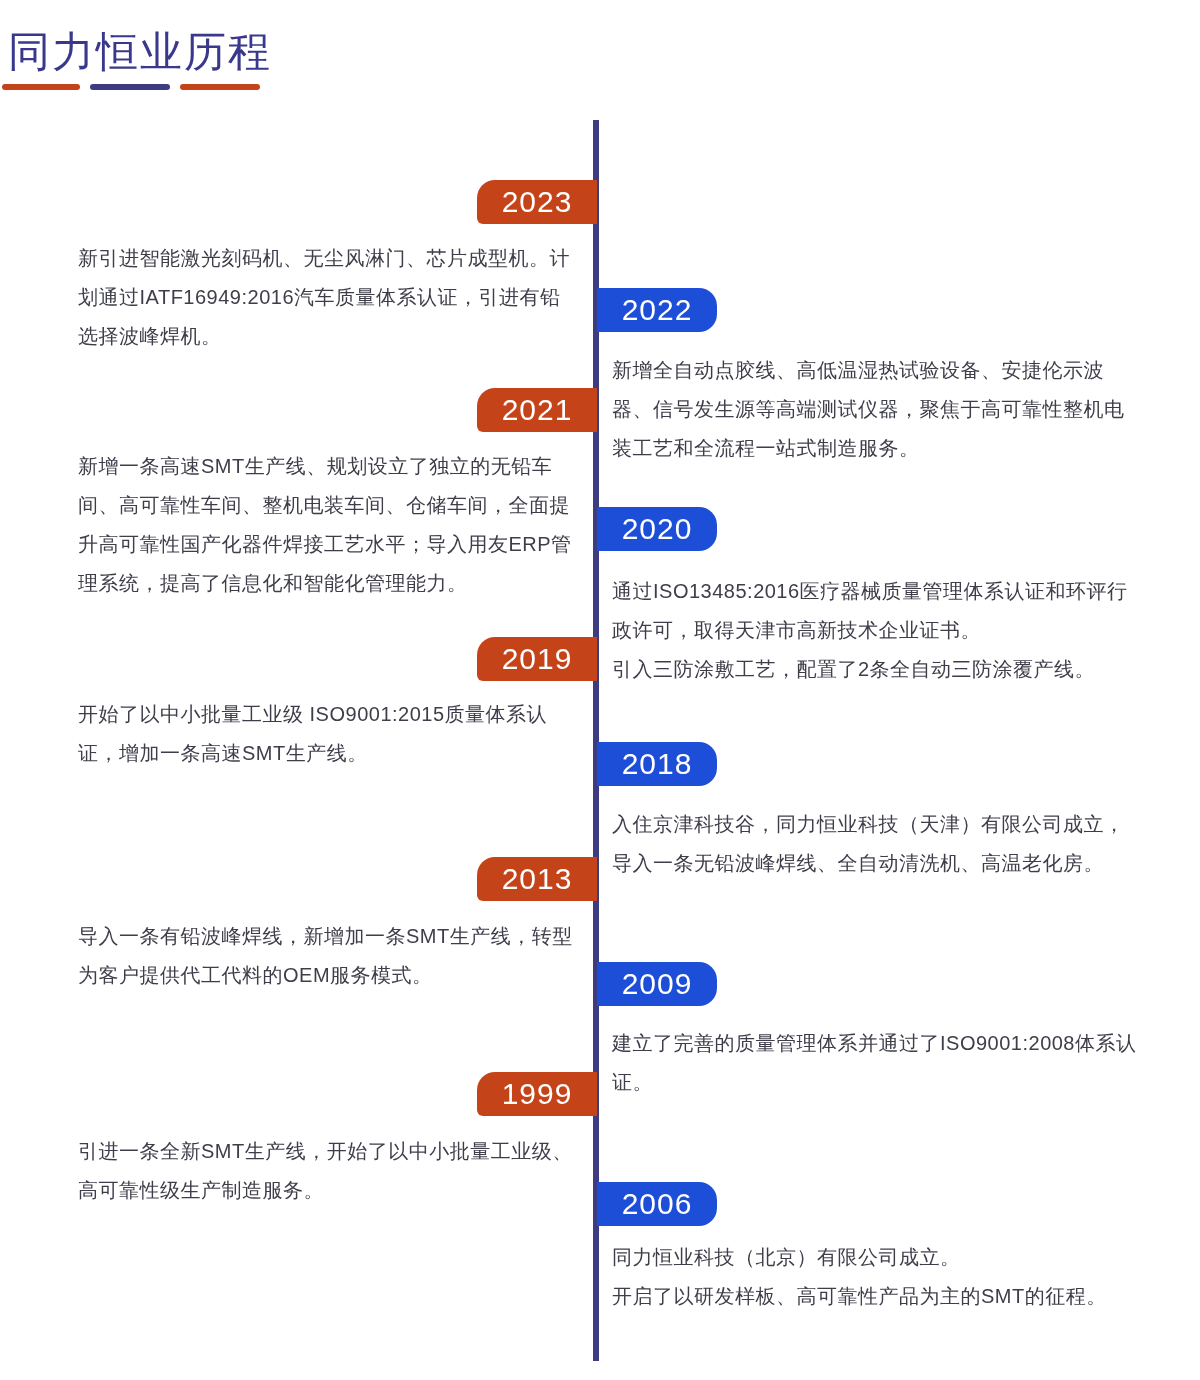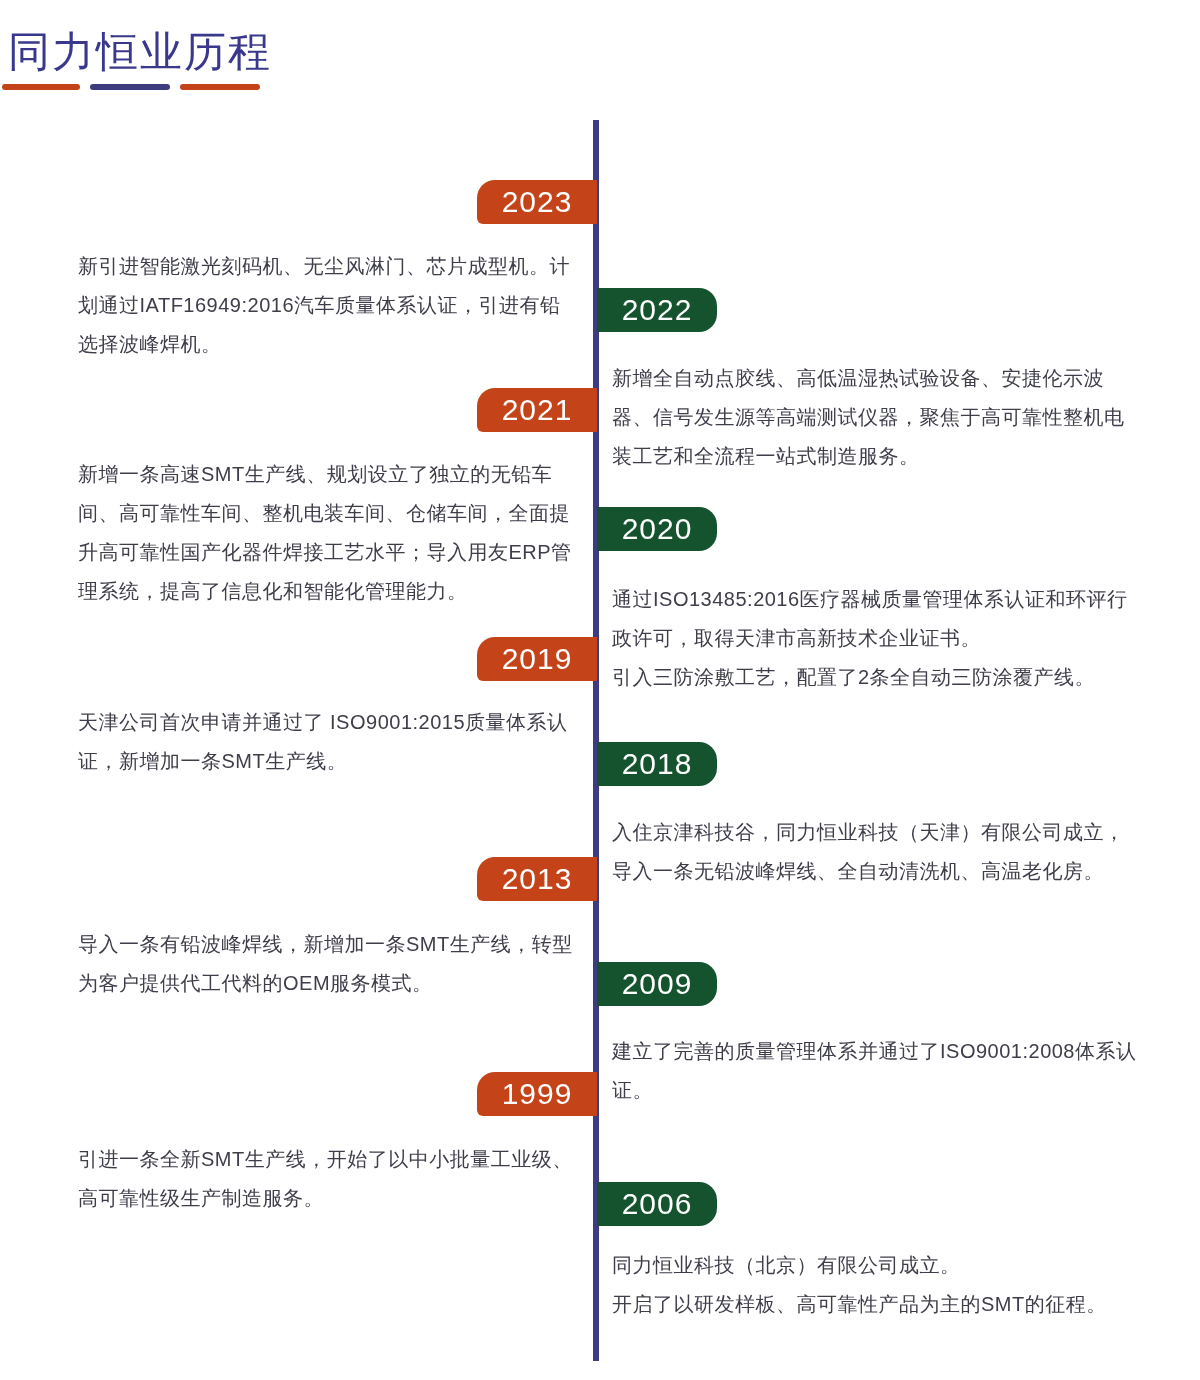--- a/index.html
+++ b/index.html
@@ -52,31 +52,30 @@
     letter-spacing: 1px;
   }
   .year-badge.left {
     left: 477px;
     border-radius: 18px 0 0 6px;
     background: #C54318;
   }
   .year-badge.right {
     left: 597px;
     border-radius: 0 18px 18px 0;
-    background: #14532d;
+    background: #1d4ed8;
   }
 
   .item-text {
     position: absolute;
     color: #3E3E4A;
     font-size: 20px;
     line-height: 39px;
     white-space: pre-line;
     letter-spacing: 0.5px;
-    margin-top: 8px;
   }
   .item-text.left  { left: 78px;  width: 497px; }
   .item-text.right { left: 612px; width: 527px; }
 </style>
 </head>
 <body>
 
 <h1 class="page-title">同力恒业历程</h1>
 <div class="title-bar b1"></div>
 <div class="title-bar b2"></div>
@@ -91,21 +90,21 @@
 <div class="item-text right" style="top:351px">新增全自动点胶线、高低温湿热试验设备、安捷伦示波器、信号发生源等高端测试仪器，聚焦于高可靠性整机电装工艺和全流程一站式制造服务。</div>
 
 <div class="year-badge left" style="top:388px">2021</div>
 <div class="item-text left" style="top:447px">新增一条高速SMT生产线、规划设立了独立的无铅车间、高可靠性车间、整机电装车间、仓储车间，全面提升高可靠性国产化器件焊接工艺水平；导入用友ERP管理系统，提高了信息化和智能化管理能力。</div>
 
 <div class="year-badge right" style="top:507px">2020</div>
 <div class="item-text right" style="top:572px">通过ISO13485:2016医疗器械质量管理体系认证和环评行政许可，取得天津市高新技术企业证书。
 引入三防涂敷工艺，配置了2条全自动三防涂覆产线。</div>
 
 <div class="year-badge left" style="top:637px">2019</div>
-<div class="item-text left" style="top:695px">天津公司首次申请并通过了 ISO9001:2015质量体系认证，新增加一条SMT生产线。</div>
+<div class="item-text left" style="top:695px">开始了以中小批量工业级 ISO9001:2015质量体系认证，增加一条高速SMT生产线。</div>
 
 <div class="year-badge right" style="top:742px">2018</div>
 <div class="item-text right" style="top:805px">入住京津科技谷，同力恒业科技（天津）有限公司成立，导入一条无铅波峰焊线、全自动清洗机、高温老化房。</div>
 
 <div class="year-badge left" style="top:857px">2013</div>
 <div class="item-text left" style="top:917px">导入一条有铅波峰焊线，新增加一条SMT生产线，转型为客户提供代工代料的OEM服务模式。</div>
 
 <div class="year-badge right" style="top:962px">2009</div>
 <div class="item-text right" style="top:1024px">建立了完善的质量管理体系并通过了ISO9001:2008体系认证。</div>
 

